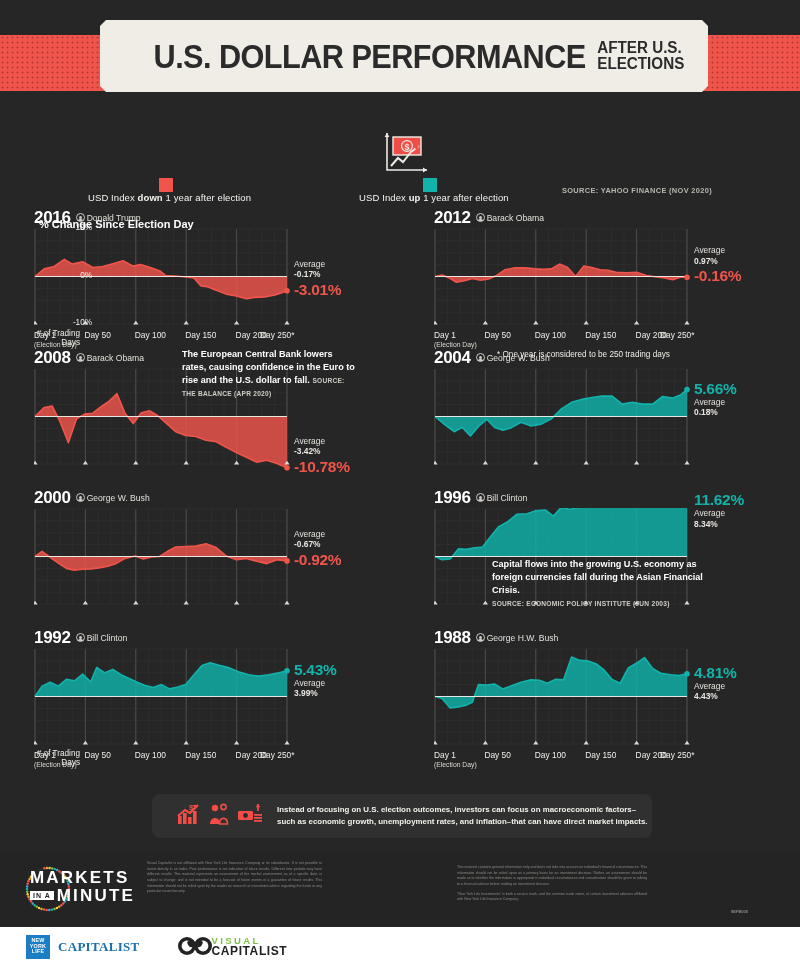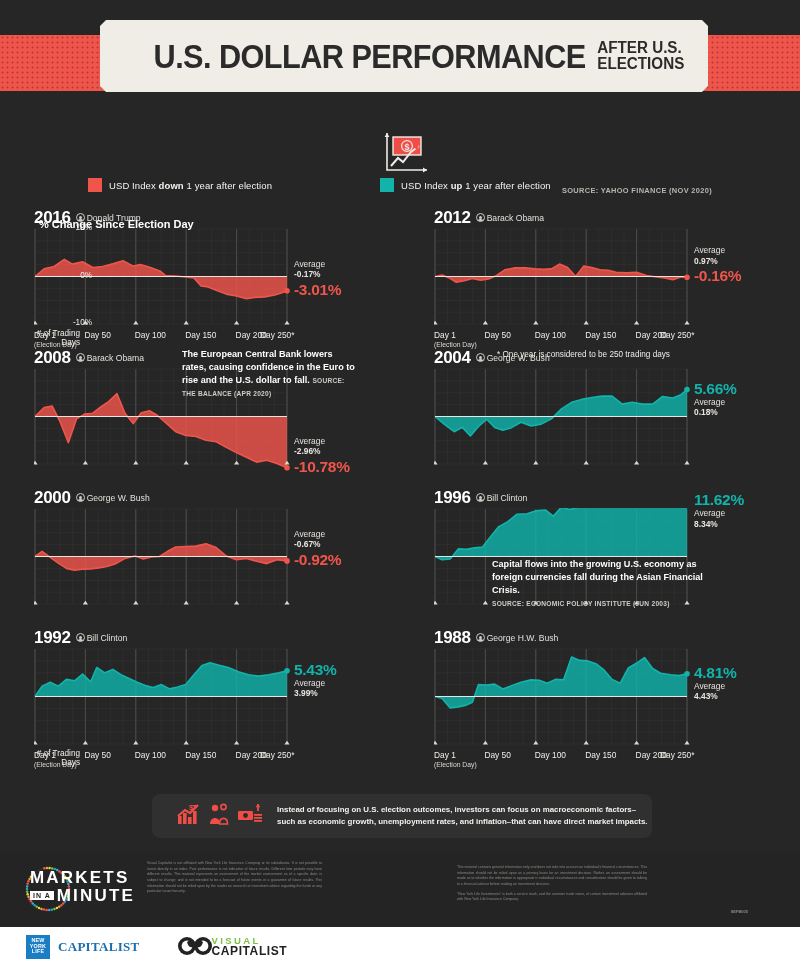--- a/index.html
+++ b/index.html
@@ -50,21 +50,21 @@
   }
   .intro-icon { position: absolute; left: 381px; top: 18px; width: 50px; height: 48px; }
   .intro-right {
     position: absolute; left: 440px; top: 10px; width: 280px;
     font-family: "Liberation Serif", serif; font-size: 12.2px;
     line-height: 1.55; color: #f3f1ec;
   }
 
   
   .legend { position: absolute; left: 88px; top: 178px; display: flex; gap: 0; }
-  .legend-item { display: flex; align-items: center; font-size: 9.5px; }
+  .legend-item { display: flex; align-items: center; font-size: 9.5px; flex-direction: column; }
   .legend-swatch { width: 14px; height: 14px; margin-right: 7px; display:block; }
   .legend-label { letter-spacing: .1px; color: #f5f3ee; }
   .legend-label b { font-weight: bold; }
   .legend-gap { width: 108px; }
   .source-note {
     position: absolute; right: 88px; top: 186px;
     font-size: 7.4px; letter-spacing: .35px; color: #b9b6b0; font-weight: bold;
   }
 
   
@@ -365,21 +365,21 @@
             <path d="M-2.6,95.5 L2.6,95.5 L0,91.8 Z" fill="#dcd9d4"></path>
             <path d="M47.800000000000004,95.5 L53.00000000000001,95.5 L50.400000000000006,91.8 Z" fill="#dcd9d4"></path>
             <path d="M98.20000000000002,95.5 L103.4,95.5 L100.80000000000001,91.8 Z" fill="#dcd9d4"></path>
             <path d="M148.6,95.5 L153.79999999999998,95.5 L151.2,91.8 Z" fill="#dcd9d4"></path>
             <path d="M199.00000000000003,95.5 L204.20000000000002,95.5 L201.60000000000002,91.8 Z" fill="#dcd9d4"></path>
             <path d="M249.4,95.5 L254.6,95.5 L252,91.8 Z" fill="#dcd9d4"></path>
             <circle cx="252.0" cy="98.7" r="2.8" fill="#f0554c"></circle>
           </svg>
         </div>
         <div class="endval" style="left: 294px; top: 111.705px; color: rgb(240, 85, 76);">-10.78%</div>
-        <div class="avg" style="left: 294px; top: 89.705px;"><span>Average</span><b>-2.96%</b></div>
+        <div class="avg" style="left: 294px; top: 89.705px;"><span>Average</span><b>-3.42%</b></div>
       </div>
     <div class="chart-cell" id="cell3">
         <div class="chart-head" style="left: 34px;"><span class="chart-year">2004</span><span class="chart-pres"><span class="pres-icon"></span>George W. Bush</span></div>
         <div class="plot" style="left: 34px; top: 22px;">
           <svg width="262" height="103" viewBox="-1 -1 262 103">
             <line x1="0" y1="0" x2="0" y2="95" stroke="#6e6b66" stroke-width="0.7"></line>
             <line x1="50.400000000000006" y1="0" x2="50.400000000000006" y2="95" stroke="#6e6b66" stroke-width="0.7"></line>
             <line x1="100.80000000000001" y1="0" x2="100.80000000000001" y2="95" stroke="#6e6b66" stroke-width="0.7"></line>
             <line x1="151.2" y1="0" x2="151.2" y2="95" stroke="#6e6b66" stroke-width="0.7"></line>
             <line x1="201.60000000000002" y1="0" x2="201.60000000000002" y2="95" stroke="#6e6b66" stroke-width="0.7"></line>

